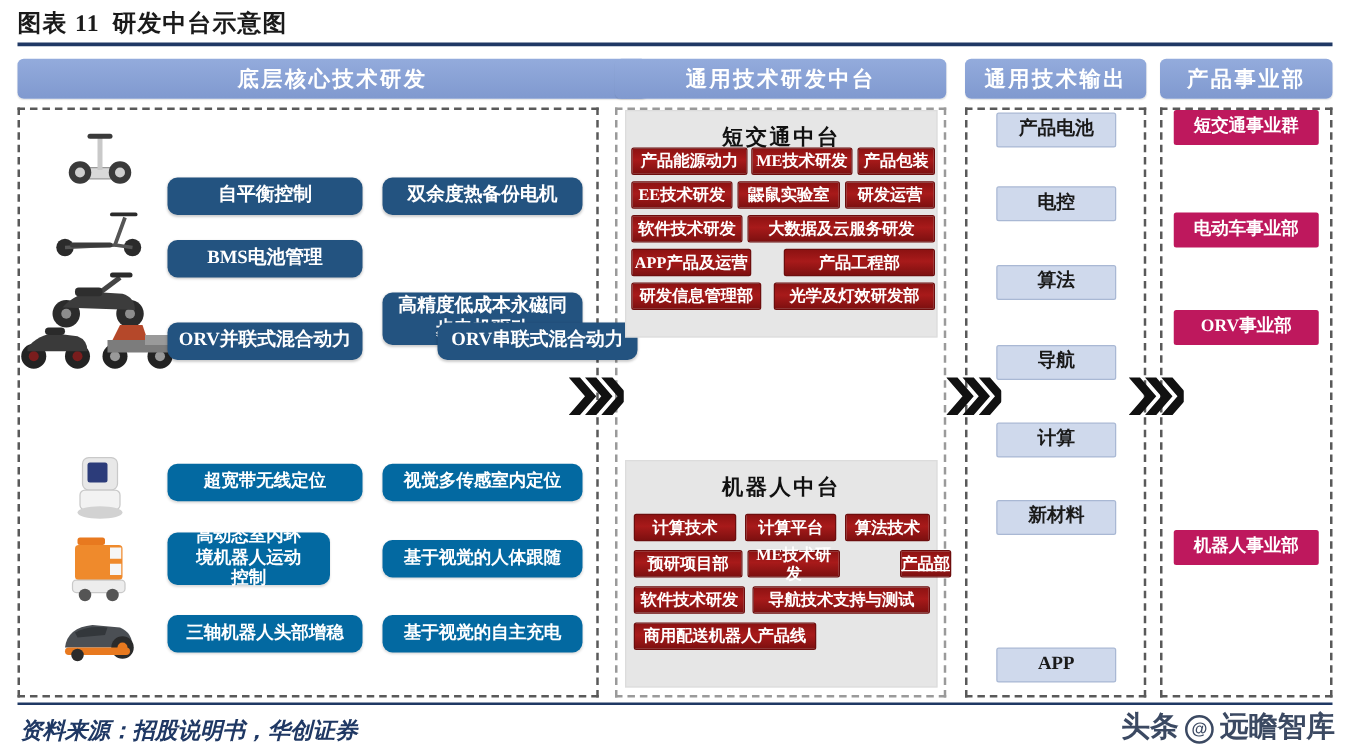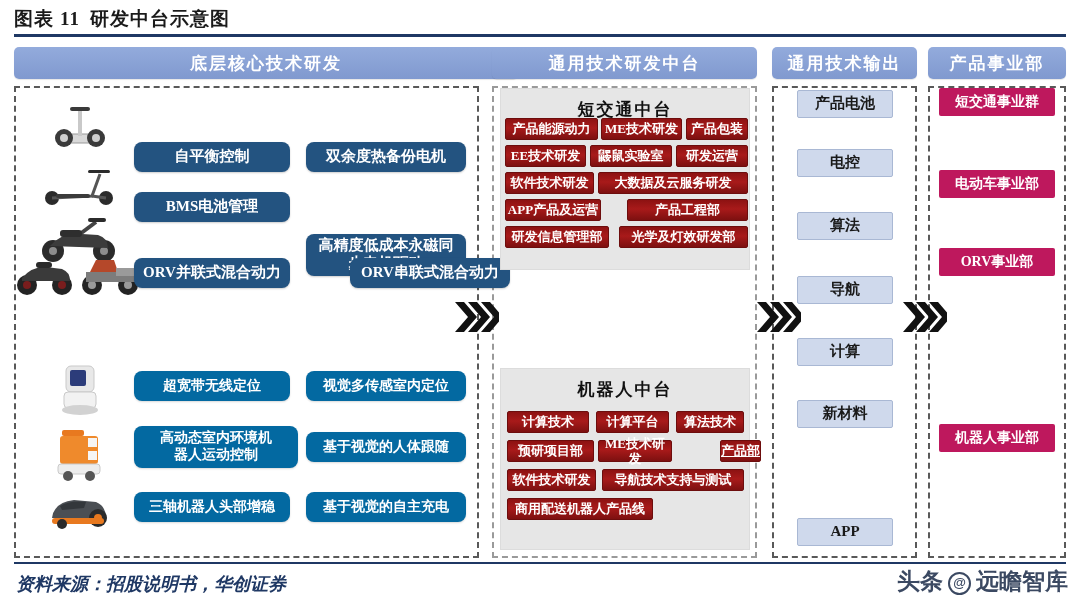--- a/index.html
+++ b/index.html
@@ -223,21 +223,21 @@
 
   <div class="pill blue" style="left:134px;top:142px;width:156px;height:30px;">自平衡控制</div>
   <div class="pill blue" style="left:306px;top:142px;width:160px;height:30px;">双余度热备份电机</div>
   <div class="pill blue" style="left:134px;top:192px;width:156px;height:30px;">BMS电池管理</div>
   <div class="pill blue" style="left:306px;top:186px;width:160px;height:42px;padding:0 8px;margin-top:48px;">高精度低成本永磁同步电机驱动</div>
   <div class="pill blue" style="left:134px;top:258px;width:156px;height:30px;">ORV并联式混合动力</div>
   <div class="pill blue" style="left:306px;top:258px;width:160px;height:30px;margin-left:44px;">ORV串联式混合动力</div>
 
   <div class="pill gray" style="left:134px;top:371px;width:156px;height:30px;">超宽带无线定位</div>
   <div class="pill gray" style="left:306px;top:371px;width:160px;height:30px;">视觉多传感室内定位</div>
-  <div class="pill gray" style="left:134px;top:426px;width:164px;height:42px;padding:0 20px;">高动态室内环境机器人运动控制</div>
+  <div class="pill gray" style="left:134px;top:426px;width:130px;height:42px;padding:0 20px;">高动态室内环境机器人运动控制</div>
   <div class="pill gray" style="left:306px;top:432px;width:160px;height:30px;">基于视觉的人体跟随</div>
   <div class="pill gray" style="left:134px;top:492px;width:156px;height:30px;">三轴机器人头部增稳</div>
   <div class="pill gray" style="left:306px;top:492px;width:160px;height:30px;">基于视觉的自主充电</div>
 
   <div class="card" style="left:500px;top:88px;width:250px;height:182px;">
     <div class="card-title">短交通中台</div>
   </div>
   <div class="pill red" style="left:505px;top:118px;width:93px;height:22px;">产品能源动力</div>
   <div class="pill red" style="left:601px;top:118px;width:81px;height:22px;">ME技术研发</div>
   <div class="pill red" style="left:686px;top:118px;width:62px;height:22px;">产品包装</div>

